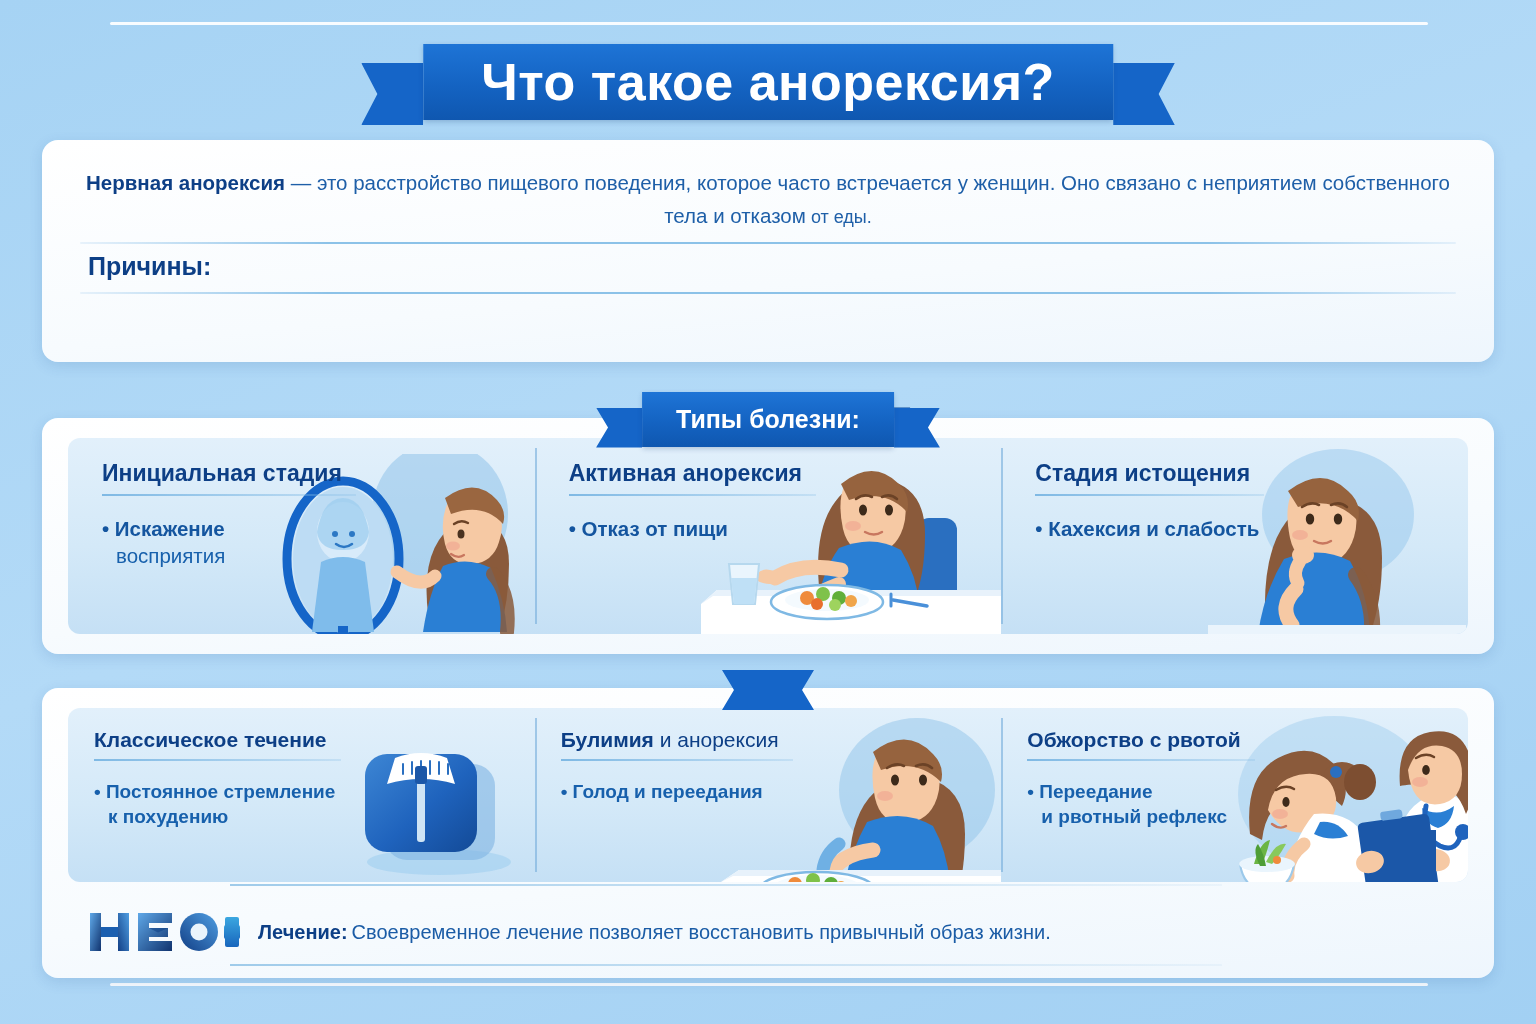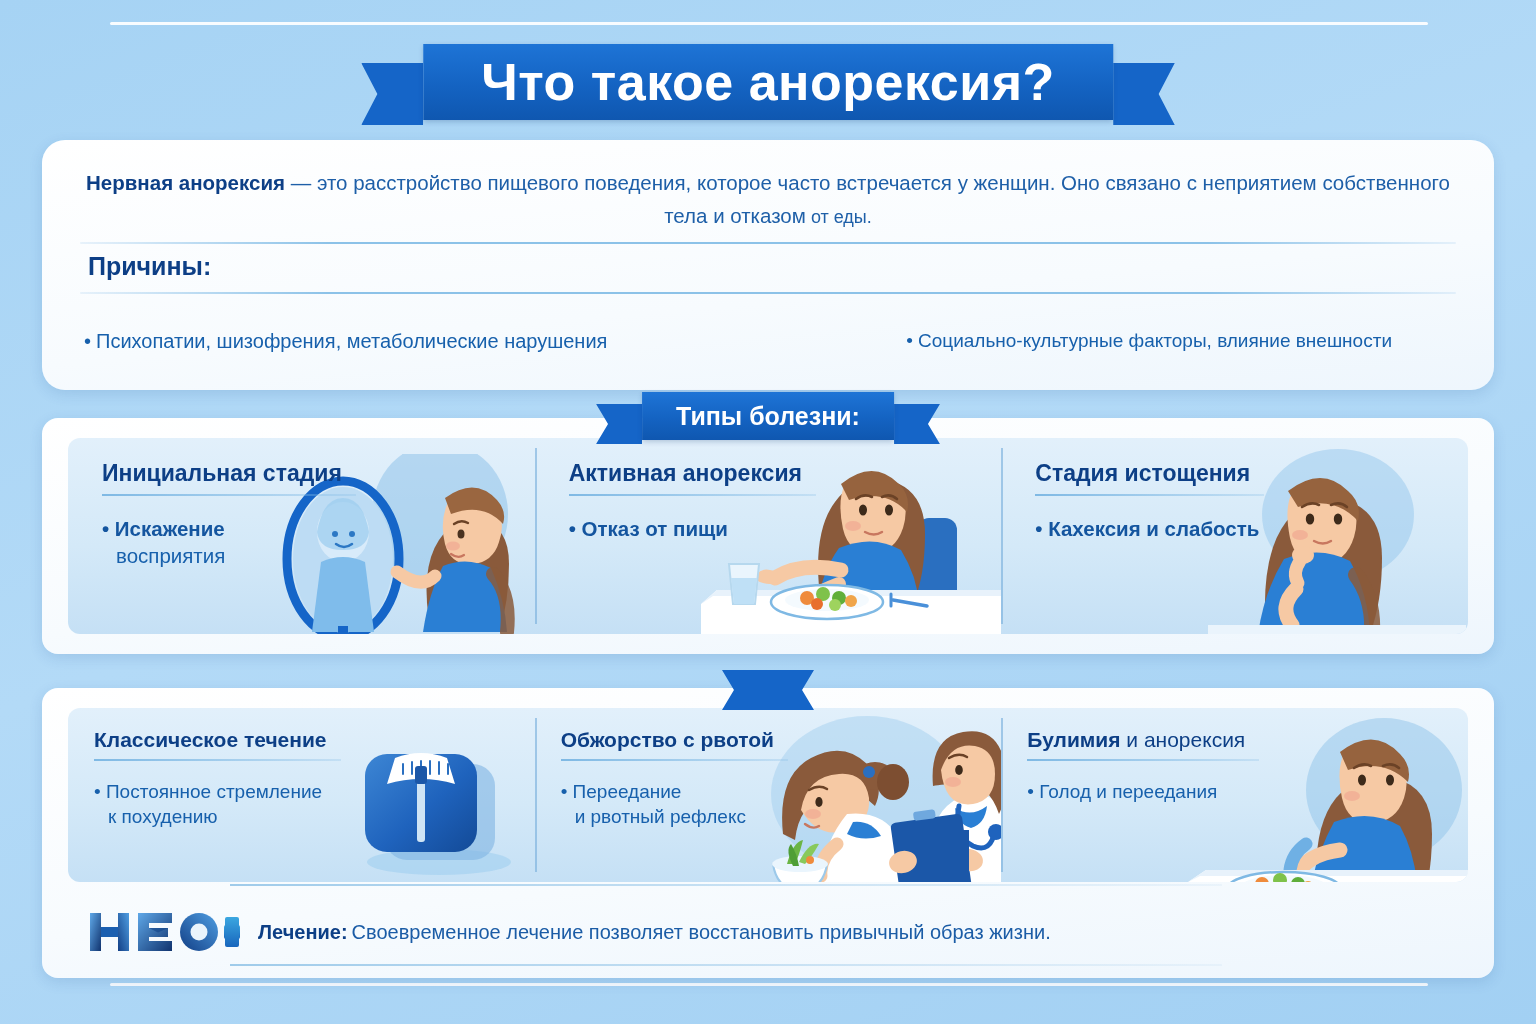--- a/index.html
+++ b/index.html
@@ -87,41 +87,41 @@
     height: 76px;
     padding: 0 58px;
     font-size: 52px;
     letter-spacing: 0.5px;
     white-space: nowrap;
   }
   #title-ribbon .tail { width: 62px; height: 62px; top: 12px; }
 
   
   .sec-ribbon .body {
-    height: 48px;
+    height: 55px;
     padding: 0 34px;
     font-size: 25px;
     white-space: nowrap;
   }
   .sec-ribbon .tail { width: 46px; height: 40px; top: 8px; }
   .sec-ribbon .tail.left::after,
   .sec-ribbon .tail.right::after { top: -8px; height: 8px; width: 22px; }
 
   #types-ribbon { top: 392px; left: 50%; transform: translateX(-50%); }
   #forms-ribbon { top: 662px; left: 50%; transform: translateX(-50%); }
 
   
   .panel {
     position: absolute;
     background: linear-gradient(175deg, #ffffff 0%, #f7fbfe 60%, #eef6fd 100%);
     border-radius: 16px;
     box-shadow: 0 4px 14px rgba(30,80,150,0.14);
   }
 
-  #intro-panel  { left: 42px; right: 42px; top: 140px;  height: 250px; border-radius: 23px; }
+  #intro-panel  { left: 42px; right: 42px; top: 140px;  height: 222px; }
   #types-panel  { left: 42px; right: 42px; top: 418px;  height: 236px; }
   #forms-panel  { left: 42px; right: 42px; top: 688px;  height: 290px; }
 
   
   .intro-text {
     position: absolute;
     left: 38px; right: 38px;
     top: 26px;
     text-align: center;
     color: #1e5fa8;
@@ -220,21 +220,21 @@
     font-size: 20.5px;
     color: #1760ac;
     line-height: 1.3;
     z-index: 6;
     max-width: 70%;
   }
   .card-bullet .b1 { font-weight: 700; color:#14559f; }
   .card-bullet .b2 { display:block; padding-left: 14px; }
 
   .forms-card .card-head { font-size: 21px; top: 20px; left: 26px; }
-  .forms-card .card-bullet { font-size: 19px; top: 72px; left: 26px; max-width: 66%; }
+  .forms-card .card-bullet { font-size: 19px; top: 72px; left: 26px; max-width: 66%; font-weight: bold; }
 
   
   .art {
     position: absolute;
     bottom: 0;
     right: 0;
     pointer-events: none;
     z-index: 3;
   }
 
@@ -301,28 +301,20 @@
     <div class="intro-text">
       <span class="lead">Нервная анорексия</span><span> — </span><span>это расстройство пищевого поведения, которое часто встречается у женщин. Оно связано с неприятием собственного тела и отказом</span><span class="small"> от еды.</span>
     </div>
 
     <div class="rule" id="rule-1"></div>
 
     <div class="causes-title">Причины:</div>
 
     <div class="rule" id="rule-2"></div>
 
-    <div class="causes-list">
-      <div class="cause-item">
-        <span class="bull">•</span><span>Психопатии, шизофрения, метаболические нарушения</span>
-      </div>
-      <div class="cause-item second">
-        <span class="bull">•</span><span>Социально-культурные факторы, влияние внешности</span>
-      </div>
-    </div>
   </div>
 
   <div class="ribbon sec-ribbon" id="types-ribbon">
     <div class="tail left"></div>
     <div class="body">Типы болезни:</div>
     <div class="tail right"></div>
   </div>
 
   <div class="panel" id="types-panel">
     <div class="cards">
@@ -480,83 +472,20 @@
               <path d="M100,24 v12"></path>
               <path d="M109,26 v10"></path>
           </g>
           <rect x="78" y="30" width="8" height="74" rx="3" fill="#cfe4f5"></rect>
           <rect x="76" y="28" width="12" height="18" rx="3" fill="#1b57a8"></rect>
         </svg>
       </div>
 
       <div class="card forms-card">
         <div class="card-head">
-          <span>Обжорство с рвотой</span>
-        </div>
-        <div class="card-bullet">
-          <span>•&nbsp;</span><span>Переедание</span>
-          <span class="b2">и рвотный рефлекс</span>
-        </div>
-
-        <svg class="art" width="330" height="190" viewBox="0 0 330 190" style="right:-26px; bottom:-22px;">
-          <ellipse cx="170" cy="80" rx="96" ry="78" fill="#9ecbee" opacity="0.45"></ellipse>
-
-          <path d="M86,120 q-6,-58 28,-76 q34,-18 58,8 q16,18 6,40 q-18,-18 -48,-10 q-28,8 -32,44z" fill="#8a5a3b"></path>
-
-          <ellipse cx="178" cy="62" rx="18" ry="14" fill="#8a5a3b"></ellipse>
-          <ellipse cx="196" cy="68" rx="16" ry="18" fill="#7d4e31"></ellipse>
-          <circle cx="172" cy="58" r="6" fill="#2a6fc0"></circle>
-
-          <path d="M104,96 q6,-34 38,-36 q26,-2 30,24 q2,24 -22,32 q-28,10 -46,-20z" fill="#f6c9a4"></path>
-          <ellipse cx="122" cy="88" rx="3.6" ry="5" fill="#3d2a1a"></ellipse>
-          <path d="M112,76 q10,-6 18,-1" stroke="#6b4226" stroke-width="2.5" fill="none" stroke-linecap="round"></path>
-          <ellipse cx="116" cy="100" rx="8" ry="5" fill="#f0a48f" opacity="0.6"></ellipse>
-          <path d="M108,110 q8,6 14,2" stroke="#c8775f" stroke-width="2.4" fill="none" stroke-linecap="round"></path>
-
-          <path d="M150,100 q36,-4 52,24 q12,24 12,66 h-90 q-4,-54 26,-90z" fill="#ffffff"></path>
-          <path d="M156,108 q18,-2 28,14 q-18,6 -34,-2z" fill="#2a7fd4"></path>
-
-          <path d="M140,130 q-18,14 -16,32" stroke="#f6c9a4" stroke-width="13" fill="none" stroke-linecap="round"></path>
-
-          <path d="M76,150 q24,-14 54,0 q-4,26 -27,26 q-23,0 -27,-26z" fill="#ffffff" stroke="#9cc9ea" stroke-width="2"></path>
-          <ellipse cx="103" cy="150" rx="28" ry="8" fill="#eaf5fd"></ellipse>
-          <path d="M90,150 q6,-22 16,-24 q-4,16 -8,24z" fill="#6bb544"></path>
-          <path d="M102,148 q10,-20 20,-18 q-8,14 -14,20z" fill="#88c95c"></path>
-          <path d="M96,152 q-8,-16 -2,-22 q6,10 8,22z" fill="#4f9e36"></path>
-          <circle cx="113" cy="146" r="4" fill="#ef8b3c"></circle>
-
-          <path d="M0,176 h220 v22 h-220z" fill="#ffffff"></path>
-          <path d="M0,176 h220 v5 h-220z" fill="#dfeefb"></path>
-
-          <path d="M232,190 q-6,-76 18,-98 q22,-20 48,-6 q26,14 20,58 q-4,30 -10,46z" fill="#ffffff"></path>
-
-          <path d="M236,72 q-4,-48 30,-54 q36,-6 42,34 q4,28 -6,48 q-10,-30 -34,-30 q-24,0 -32,2z" fill="#8a5a3b"></path>
-
-          <path d="M244,56 q10,-28 34,-24 q20,4 20,28 q0,26 -22,30 q-28,4 -32,-34z" fill="#f6c9a4"></path>
-          <ellipse cx="262" cy="56" rx="3.8" ry="5" fill="#3d2a1a"></ellipse>
-          <path d="M252,44 q10,-6 18,-1" stroke="#6b4226" stroke-width="2.5" fill="none" stroke-linecap="round"></path>
-          <ellipse cx="256" cy="68" rx="8" ry="5" fill="#f0a48f" opacity="0.6"></ellipse>
-
-          <path d="M258,94 q16,10 32,-2 q-2,18 -16,22 q-14,-4 -16,-20z" fill="#2a7fd4"></path>
-
-          <path d="M262,92 q-6,30 14,40 q18,8 22,-16" stroke="#1f63bd" stroke-width="5" fill="none" stroke-linecap="round"></path>
-          <circle cx="299" cy="118" r="8" fill="#1f63bd"></circle>
-
-          <rect x="198" y="104" width="72" height="74" rx="5" fill="#1b57a8" transform="rotate(-8 234 141)"></rect>
-          <rect x="222" y="96" width="22" height="9" rx="3" fill="#6fa8de" transform="rotate(-8 234 141)"></rect>
-
-          <ellipse cx="206" cy="148" rx="14" ry="11" fill="#f6c9a4" transform="rotate(-12 206 148)"></ellipse>
-          <ellipse cx="272" cy="146" rx="14" ry="11" fill="#f6c9a4" transform="rotate(10 272 146)"></ellipse>
-
-          <rect x="258" y="116" width="14" height="74" fill="#1b57a8"></rect>
-        </svg>
-      </div>
-
-      <div class="card forms-card">
-        <div class="card-head">
           <span>Булимия</span><span class="thin"> и анорексия</span>
         </div>
         <div class="card-bullet">
           <span>•&nbsp;</span><span>Голод и переедания</span>
         </div>
 
         <svg class="art" width="300" height="190" viewBox="0 0 300 190" style="right:-20px; bottom:-24px;">
           <ellipse cx="196" cy="74" rx="78" ry="72" fill="#8fc3ea" opacity="0.5"></ellipse>
 
           <path d="M130,188 q-8,-74 18,-106 q22,-26 56,-20 q40,8 40,56 q0,44 -12,74z" fill="#8a5a3b"></path>
@@ -580,20 +509,83 @@
           <path d="M0,166 l18,-12 h282 v6 h-288z" fill="#e8f2fb"></path>
 
           <ellipse cx="96" cy="172" rx="56" ry="16" fill="#ffffff" stroke="#7fb9e4" stroke-width="2.5"></ellipse>
           <ellipse cx="96" cy="170" rx="42" ry="11" fill="#f4fafe"></ellipse>
           <circle cx="74" cy="168" r="7" fill="#ef8b3c"></circle>
           <circle cx="92" cy="164" r="7" fill="#7fc24a"></circle>
           <circle cx="110" cy="168" r="7" fill="#5fae3a"></circle>
           <circle cx="84" cy="174" r="6" fill="#e86f2e"></circle>
           <circle cx="104" cy="175" r="6" fill="#9ed35e"></circle>
           <circle cx="120" cy="171" r="6" fill="#f0a54a"></circle>
+        </svg>
+      </div>
+
+      <div class="card forms-card">
+        <div class="card-head">
+          <span>Обжорство с рвотой</span>
+        </div>
+        <div class="card-bullet">
+          <span>•&nbsp;</span><span>Переедание</span>
+          <span class="b2">и рвотный рефлекс</span>
+        </div>
+
+        <svg class="art" width="330" height="190" viewBox="0 0 330 190" style="right:-26px; bottom:-22px;">
+          <ellipse cx="170" cy="80" rx="96" ry="78" fill="#9ecbee" opacity="0.45"></ellipse>
+
+          <path d="M86,120 q-6,-58 28,-76 q34,-18 58,8 q16,18 6,40 q-18,-18 -48,-10 q-28,8 -32,44z" fill="#8a5a3b"></path>
+
+          <ellipse cx="178" cy="62" rx="18" ry="14" fill="#8a5a3b"></ellipse>
+          <ellipse cx="196" cy="68" rx="16" ry="18" fill="#7d4e31"></ellipse>
+          <circle cx="172" cy="58" r="6" fill="#2a6fc0"></circle>
+
+          <path d="M104,96 q6,-34 38,-36 q26,-2 30,24 q2,24 -22,32 q-28,10 -46,-20z" fill="#f6c9a4"></path>
+          <ellipse cx="122" cy="88" rx="3.6" ry="5" fill="#3d2a1a"></ellipse>
+          <path d="M112,76 q10,-6 18,-1" stroke="#6b4226" stroke-width="2.5" fill="none" stroke-linecap="round"></path>
+          <ellipse cx="116" cy="100" rx="8" ry="5" fill="#f0a48f" opacity="0.6"></ellipse>
+          <path d="M108,110 q8,6 14,2" stroke="#c8775f" stroke-width="2.4" fill="none" stroke-linecap="round"></path>
+
+          <path d="M150,100 q36,-4 52,24 q12,24 12,66 h-90 q-4,-54 26,-90z" fill="#ffffff"></path>
+          <path d="M156,108 q18,-2 28,14 q-18,6 -34,-2z" fill="#2a7fd4"></path>
+
+          <path d="M140,130 q-18,14 -16,32" stroke="#f6c9a4" stroke-width="13" fill="none" stroke-linecap="round"></path>
+
+          <path d="M76,150 q24,-14 54,0 q-4,26 -27,26 q-23,0 -27,-26z" fill="#ffffff" stroke="#9cc9ea" stroke-width="2"></path>
+          <ellipse cx="103" cy="150" rx="28" ry="8" fill="#eaf5fd"></ellipse>
+          <path d="M90,150 q6,-22 16,-24 q-4,16 -8,24z" fill="#6bb544"></path>
+          <path d="M102,148 q10,-20 20,-18 q-8,14 -14,20z" fill="#88c95c"></path>
+          <path d="M96,152 q-8,-16 -2,-22 q6,10 8,22z" fill="#4f9e36"></path>
+          <circle cx="113" cy="146" r="4" fill="#ef8b3c"></circle>
+
+          <path d="M0,176 h220 v22 h-220z" fill="#ffffff"></path>
+          <path d="M0,176 h220 v5 h-220z" fill="#dfeefb"></path>
+
+          <path d="M232,190 q-6,-76 18,-98 q22,-20 48,-6 q26,14 20,58 q-4,30 -10,46z" fill="#ffffff"></path>
+
+          <path d="M236,72 q-4,-48 30,-54 q36,-6 42,34 q4,28 -6,48 q-10,-30 -34,-30 q-24,0 -32,2z" fill="#8a5a3b"></path>
+
+          <path d="M244,56 q10,-28 34,-24 q20,4 20,28 q0,26 -22,30 q-28,4 -32,-34z" fill="#f6c9a4"></path>
+          <ellipse cx="262" cy="56" rx="3.8" ry="5" fill="#3d2a1a"></ellipse>
+          <path d="M252,44 q10,-6 18,-1" stroke="#6b4226" stroke-width="2.5" fill="none" stroke-linecap="round"></path>
+          <ellipse cx="256" cy="68" rx="8" ry="5" fill="#f0a48f" opacity="0.6"></ellipse>
+
+          <path d="M258,94 q16,10 32,-2 q-2,18 -16,22 q-14,-4 -16,-20z" fill="#2a7fd4"></path>
+
+          <path d="M262,92 q-6,30 14,40 q18,8 22,-16" stroke="#1f63bd" stroke-width="5" fill="none" stroke-linecap="round"></path>
+          <circle cx="299" cy="118" r="8" fill="#1f63bd"></circle>
+
+          <rect x="198" y="104" width="72" height="74" rx="5" fill="#1b57a8" transform="rotate(-8 234 141)"></rect>
+          <rect x="222" y="96" width="22" height="9" rx="3" fill="#6fa8de" transform="rotate(-8 234 141)"></rect>
+
+          <ellipse cx="206" cy="148" rx="14" ry="11" fill="#f6c9a4" transform="rotate(-12 206 148)"></ellipse>
+          <ellipse cx="272" cy="146" rx="14" ry="11" fill="#f6c9a4" transform="rotate(10 272 146)"></ellipse>
+
+          <rect x="258" y="116" width="14" height="74" fill="#1b57a8"></rect>
         </svg>
       </div>
     </div>
 
     <div id="footer-rule-top" style="position:absolute; left:188px; right:272px; top:196px;"></div>
     <div id="footer-rule-bottom" style="position:absolute; left:188px; right:272px; bottom:12px;"></div>
 
     <div id="footer-row">
       <div id="logo">
         <svg width="152" height="50" viewBox="0 0 152 50">

